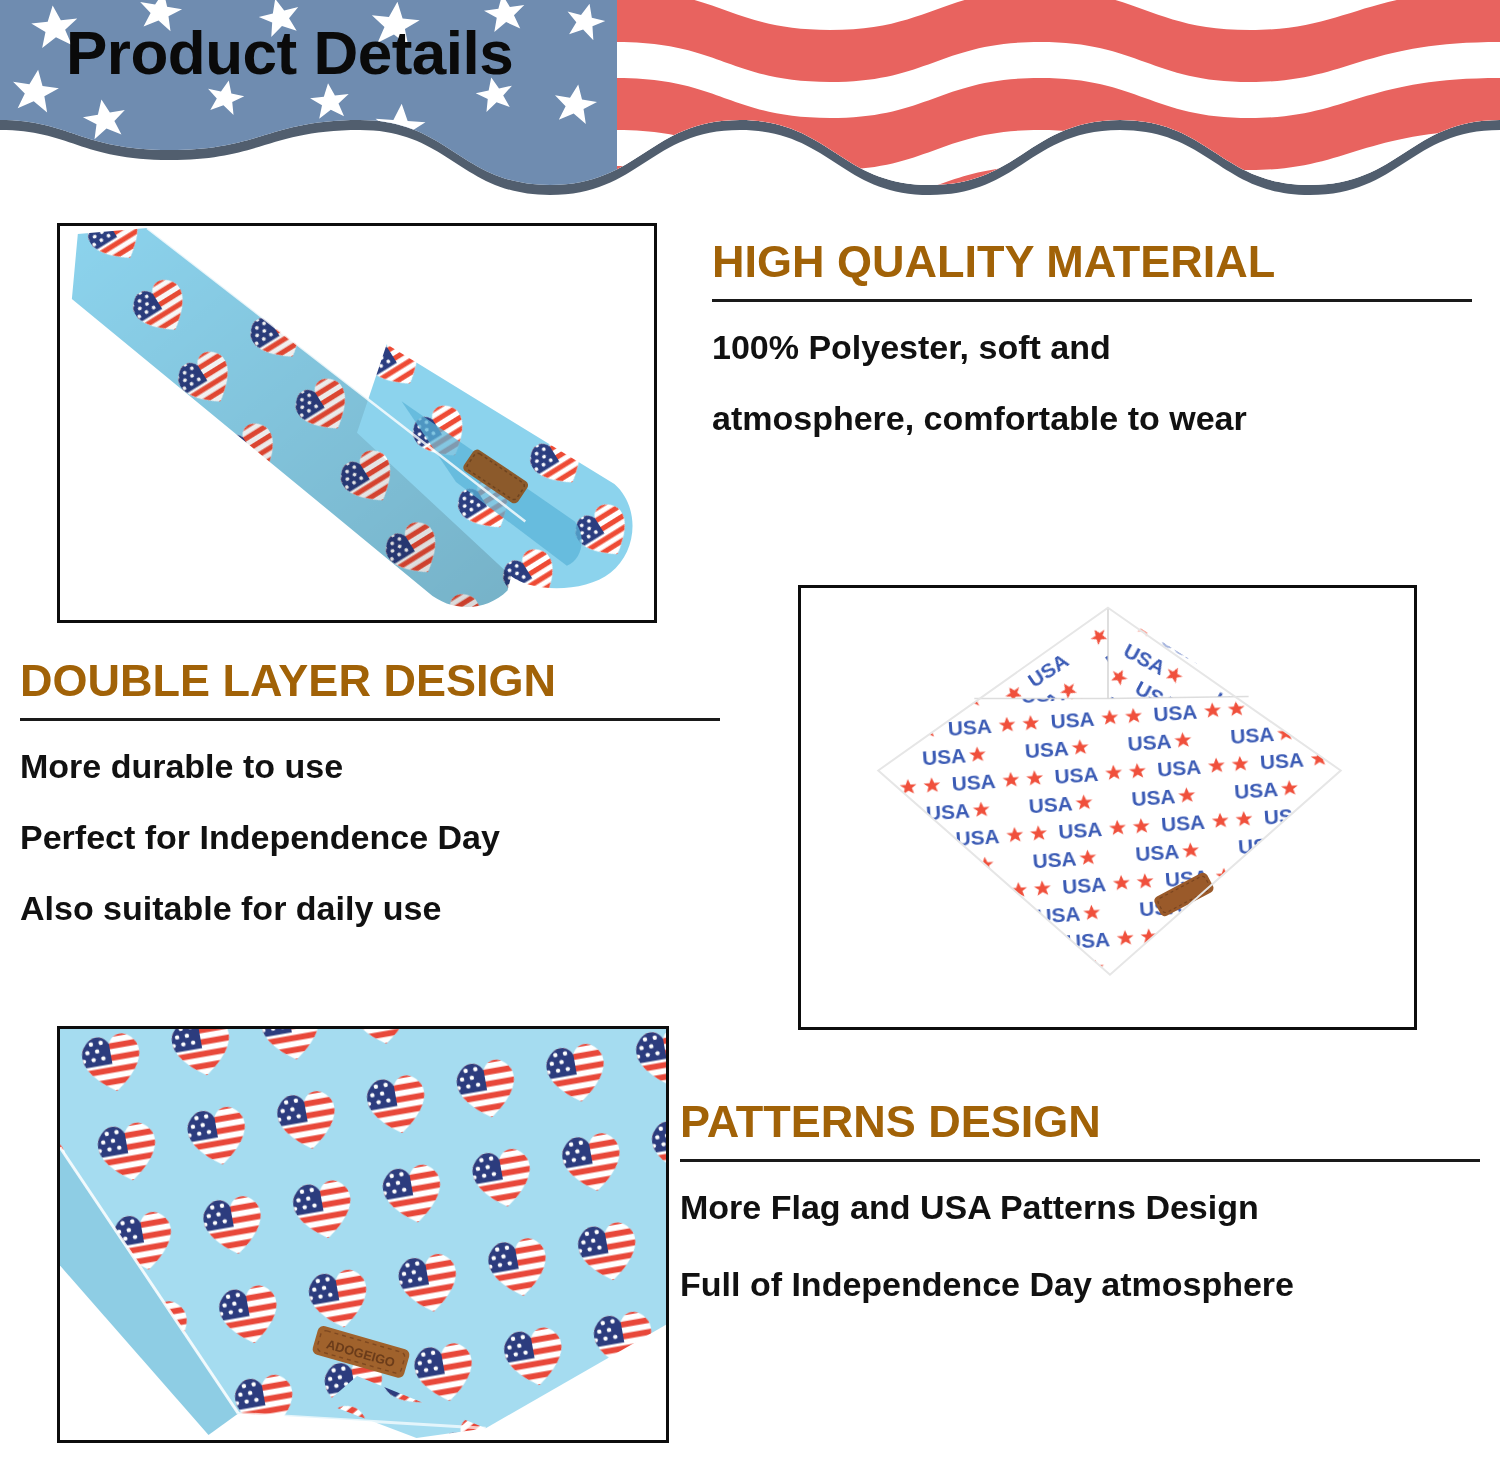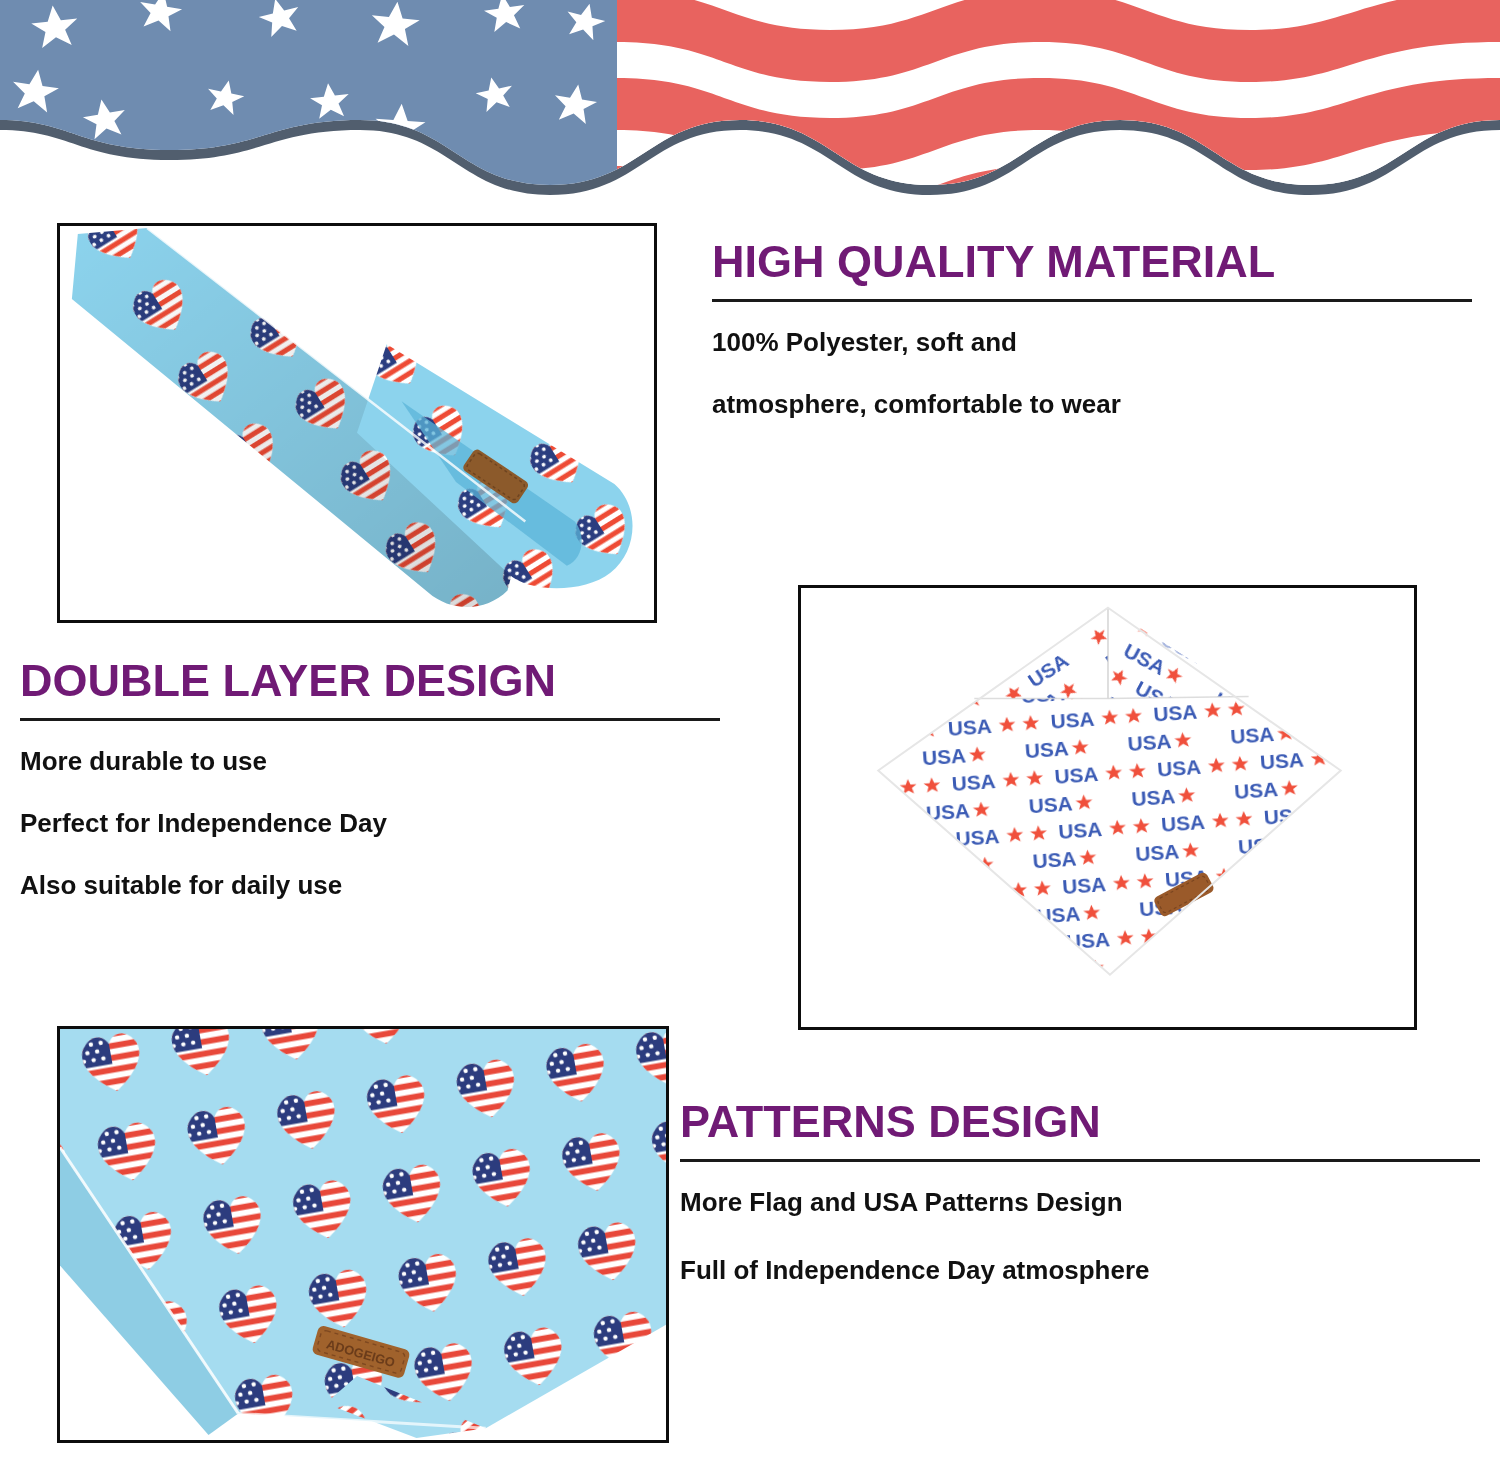--- a/index.html
+++ b/index.html
@@ -50,34 +50,34 @@
   #frame-rolled  { left: 57px;  top: 223px;  width: 600px; height: 400px; }
   #frame-usa     { left: 798px; top: 585px;  width: 619px; height: 445px; }
   #frame-hearts  { left: 57px;  top: 1026px; width: 612px; height: 417px; }
 
   
   .text-block { position: absolute; }
 
   .block-heading {
     font-size: 45px;
     font-weight: bold;
-    color: #701a75;
+    color: #a16207;
     letter-spacing: 0px;
     line-height: 1.05;
     white-space: nowrap;
     font-family: "Liberation Sans", sans-serif;
   }
   .heading-rule {
     height: 3px;
     background: #1a1a1a;
     margin-top: 14px;
   }
   .block-body { margin-top: 26px; }
   .body-line {
-    font-size: 26px;
+    font-size: 34px;
     font-weight: bold;
     color: #111111;
     line-height: 1.15;
     margin-bottom: 32px;
     white-space: nowrap;
     font-family: "Liberation Sans", sans-serif;
   }
   .body-line:last-child { margin-bottom: 0; }
 
   #block-material { left: 712px; top: 238px;  width: 760px; }
@@ -181,20 +181,21 @@
                  C1140,78 1150,118 1250,118 C1350,118 1360,78 1500,78
                  L1500,130 C1360,130 1350,170 1250,170 C1150,170 1140,130 1040,130
                  C940,130 930,170 830,170 C730,170 720,130 617,130 Z" fill="#E8635F"></path>
         <path d="M617,166 C720,166 730,206 830,206 C930,206 940,166 1040,166
                  C1140,166 1150,206 1250,206 C1350,206 1360,166 1500,166
                  L1500,215 L617,215 Z" fill="#E8635F"></path>
       </g>
     </g>
   </svg>
 
+  <div id="banner-title">Product Details</div>
 </div>
 
 <div class="photo-frame" id="frame-rolled">
   <svg viewBox="0 0 600 400" preserveAspectRatio="none">
     <defs>
       <pattern id="heartFlagA" width="86" height="86" patternUnits="userSpaceOnUse" patternTransform="rotate(-32)">
         <rect width="86" height="86" fill="#8CD3ED"></rect>
         <g transform="translate(43,40) scale(0.95)">
           <path id="hp" d="M0,26 C-26,8 -34,-10 -22,-22 C-13,-31 -3,-27 0,-19 C3,-27 13,-31 22,-22 C34,-10 26,8 0,26 Z" fill="#ffffff"></path>
           <clipPath id="hclipA">

